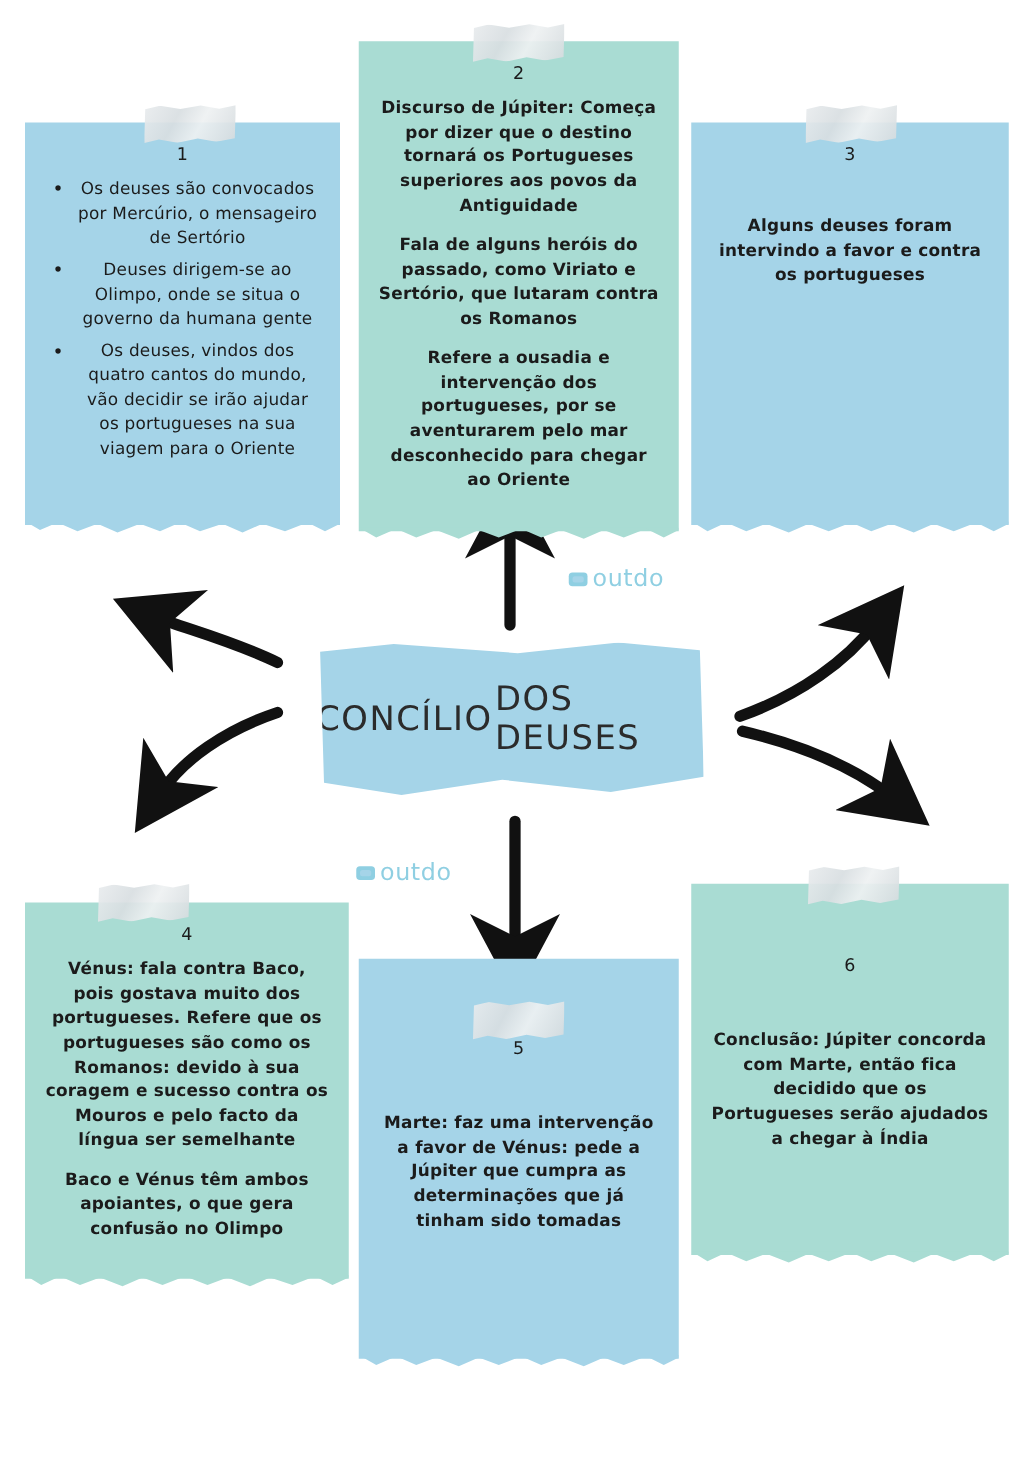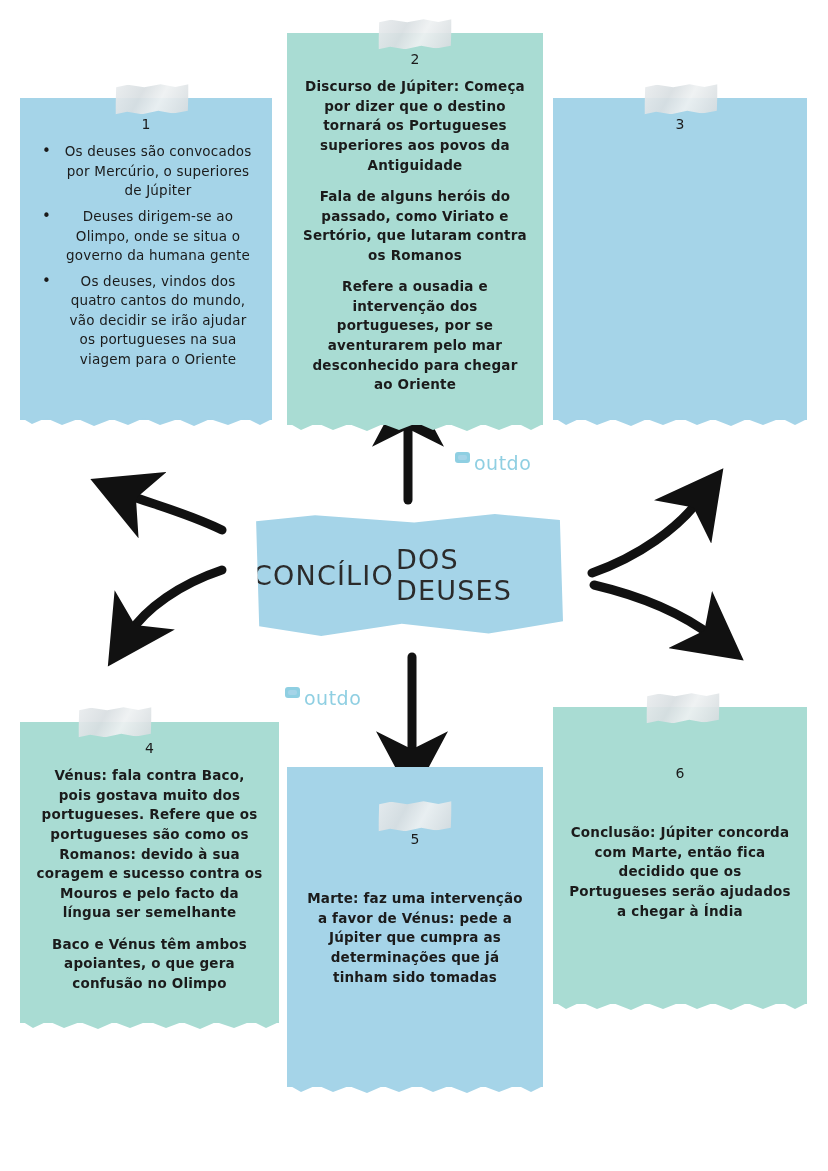--- a/index.html
+++ b/index.html
@@ -118,20 +118,21 @@
   #center .t {
     font-size: 27px;
     letter-spacing: 1.2px;
     color: #2b2b2b;
   }
 
   
   .watermark {
     position: absolute;
     display: flex;
+    align-items: center;
     gap: 4px;
     color: #8fcfe2;
     font-size: 19px;
     letter-spacing: .5px;
   }
   .watermark .mark {
     display: inline-block;
     width: 15px;
     height: 11px;
     border-radius: 3px;
@@ -178,21 +179,21 @@
 
     <path d="M592,573 C640,556 678,528 700,499" stroke="#111111" stroke-width="9" fill="none" stroke-linecap="round" marker-end="url(#ah)"></path>
 
     <path d="M594,585 C645,597 683,614 713,637" stroke="#111111" stroke-width="9" fill="none" stroke-linecap="round" marker-end="url(#ah)"></path>
   </svg>
 
   <div class="card blue" id="card1">
     <div class="tape"></div>
     <div class="num">1</div>
     <ul class="bullets">
-      <li>Os deuses são convocados por Mercúrio, o superiores de Júpiter</li>
+      <li>Os deuses são convocados por Mercúrio, o mensageiro de Sertório</li>
       <li>Deuses dirigem-se ao Olimpo, onde se situa o governo da humana gente</li>
       <li>Os deuses, vindos dos quatro cantos do mundo, vão decidir se irão ajudar os portugueses na sua viagem para o Oriente</li>
     </ul>
     <div class="torn">
       <svg viewBox="0 0 252 12" preserveAspectRatio="none">
           <path d="M0,0 L12,7 L26,1 L42,8 L58,2 L74,9 L92,2 L108,8 L124,1 L140,8 L158,2 L174,9 L190,2 L208,8 L226,1 L240,8 L252,2 L252,0 Z" fill="#a5d4e8"></path>
         </svg>
     </div>
   </div>
 
@@ -206,20 +207,21 @@
       <svg viewBox="0 0 256 12" preserveAspectRatio="none">
           <path d="M0,0 L14,8 L30,1 L46,8 L62,2 L80,9 L96,2 L112,8 L130,1 L146,8 L162,2 L180,9 L196,2 L212,8 L230,1 L244,8 L256,2 L256,0 Z" fill="#a9dcd3"></path>
         </svg>
     </div>
   </div>
 
   <div class="card blue" id="card3">
     <div class="tape"></div>
     <div class="num">3</div>
     <div style="height:30px"></div>
+    <p class="para">Alguns deuses foram intervindo a favor e contra os portugueses</p>
     <div class="torn">
       <svg viewBox="0 0 254 12" preserveAspectRatio="none">
           <path d="M0,0 L13,8 L28,1 L44,8 L60,2 L78,9 L94,2 L110,8 L128,1 L144,8 L160,2 L178,9 L194,2 L210,8 L228,1 L242,8 L254,2 L254,0 Z" fill="#a5d4e8"></path>
         </svg>
     </div>
   </div>
 
   <div id="center">
     <div class="t">CONCÍLIO</div>
     <div class="t">DOS DEUSES</div>

